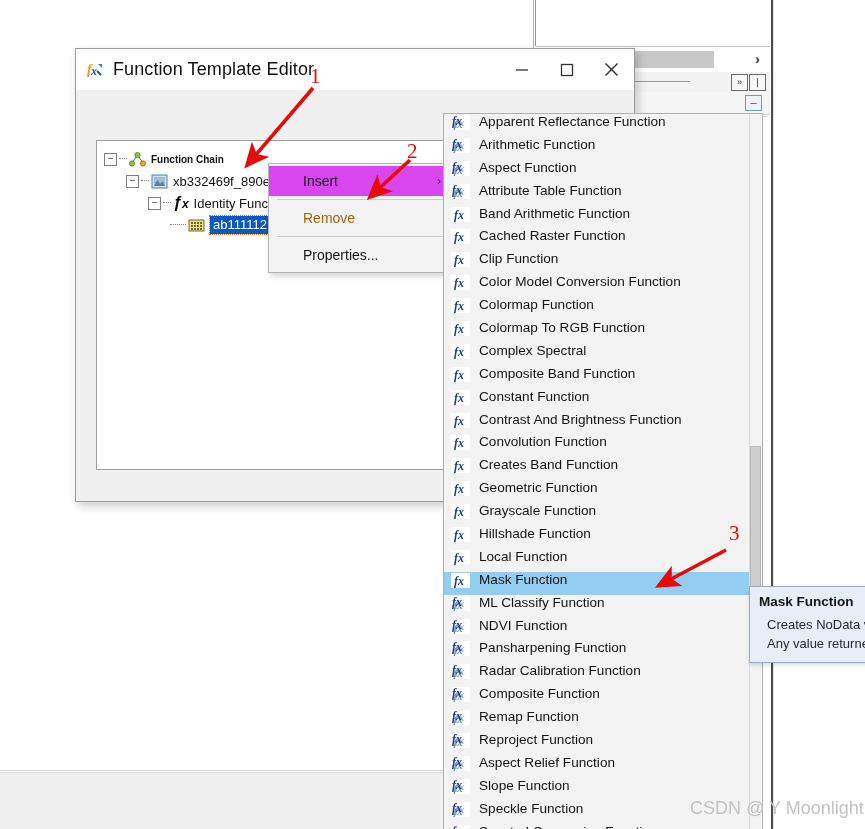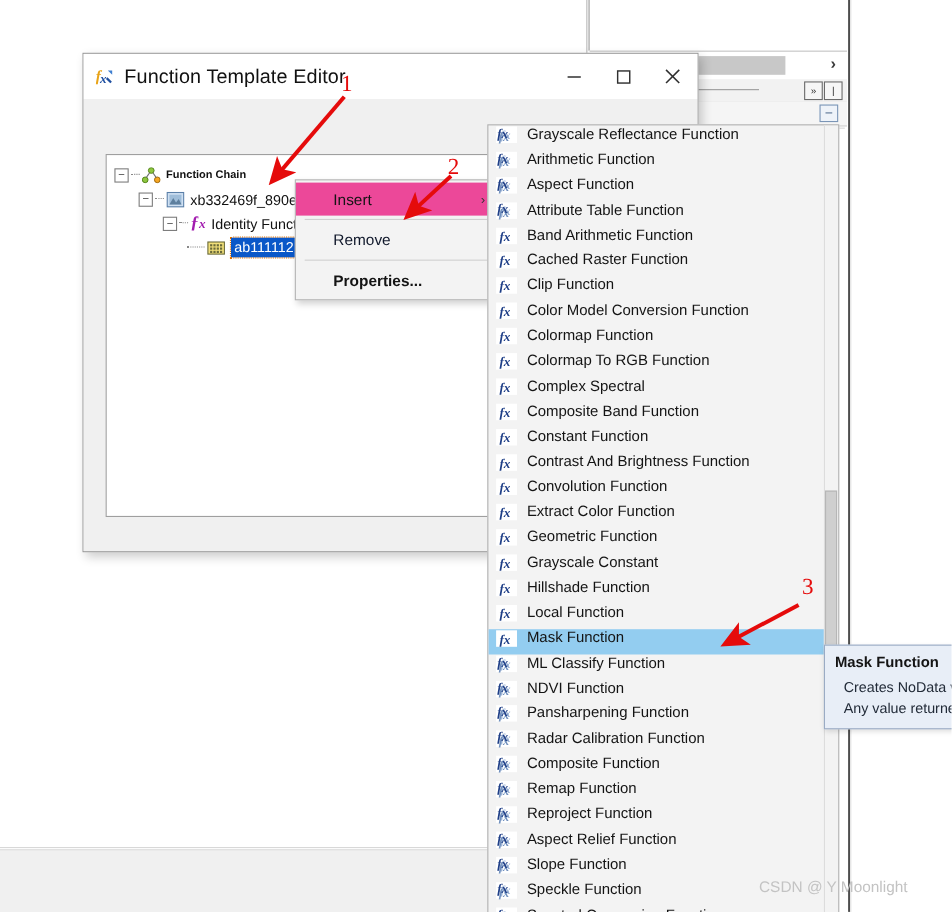--- a/index.html
+++ b/index.html
@@ -268,24 +268,24 @@
   .node-label { color: #111; }
   .node-label.bold { font-weight: bold; font-size: 10px; }
   .node-label.sel {
     background: #0a57c8;
     color: #ffffff;
     padding: 1px 3px 2px 3px;
     outline: 1px dotted #e07000;
     outline-offset: 0px;
   }
   .fx-inline {
-    font-family: Liberation Serif, serif;
+    font-family: Liberation Sans, sans-serif;
     font-style: italic;
     font-weight: bold;
-    color: #a21caf;
+    color: #000000;
     font-size: 16px;
     margin-right: 5px;
     flex: 0 0 auto;
   }
 
   
   #ctx-menu {
     position: absolute;
     left: 268px;
     top: 163px;
@@ -299,23 +299,23 @@
   .ctx-item {
     height: 30px;
     display: flex;
     align-items: center;
     padding-left: 34px;
     padding-right: 10px;
     font-size: 14px;
     color: #141414;
     position: relative;
   }
-  .ctx-item.hl { background: #ec4899; }
-  .ctx-item.bold { font-weight: bold; }
-  .ctx-item.disabled { color: #0f172a; }
+  .ctx-item.hl { background: #d946ef; }
+  .ctx-item.bold { font-weight: normal; }
+  .ctx-item.disabled { color: #a16207; }
   .ctx-sub-arrow {
     position: absolute;
     right: 10px;
     font-size: 12px;
     color: #333;
   }
   .ctx-sep {
     height: 1px;
     background: #cfcfcf;
     margin: 3px 8px 3px 8px;
@@ -413,21 +413,21 @@
     color: #e50b0b;
     font-size: 21px;
     font-family: "Liberation Serif", serif;
   }
 
   
   #watermark {
     position: absolute;
     left: 690px;
     top: 798px;
-    font-size: 14px;
+    font-size: 18px;
     color: #c3c3c3;
     z-index: 70;
     white-space: nowrap;
     font-family: "Liberation Sans", sans-serif;
   }
 </style>
 </head>
 <body>
 
 <div id="bg-root">
@@ -566,21 +566,21 @@
 
 <div id="fn-menu">
   <div class="fn-list" id="fn-list">
       <div class="fn-item">
         <svg class="fn-ico" viewBox="0 0 21 17">
           <rect x="1" y="1" width="19" height="15" fill="#ffffff"></rect>
           <text x="5" y="12" font-family="Liberation Serif, serif" font-style="italic" font-weight="bold" font-size="11" fill="#9fb6d8">fx</text>
           <text x="3.5" y="14" font-family="Liberation Serif, serif" font-style="italic" font-weight="bold" font-size="11" fill="#6f8fbd">fx</text>
           <text x="2" y="11" font-family="Liberation Serif, serif" font-style="italic" font-weight="bold" font-size="12" fill="#1f3f87">fx</text>
         </svg>
-        <span>Grayscale Reflectance Function</span>
+        <span>Apparent Reflectance Function</span>
       </div>
       <div class="fn-item">
         <svg class="fn-ico" viewBox="0 0 21 17">
           <rect x="1" y="1" width="19" height="15" fill="#ffffff"></rect>
           <text x="5" y="12" font-family="Liberation Serif, serif" font-style="italic" font-weight="bold" font-size="11" fill="#9fb6d8">fx</text>
           <text x="3.5" y="14" font-family="Liberation Serif, serif" font-style="italic" font-weight="bold" font-size="11" fill="#6f8fbd">fx</text>
           <text x="2" y="11" font-family="Liberation Serif, serif" font-style="italic" font-weight="bold" font-size="12" fill="#1f3f87">fx</text>
         </svg>
         <span>Arithmetic Function</span>
       </div>
@@ -677,35 +677,35 @@
           <rect x="1" y="1" width="19" height="15" fill="#ffffff"></rect>
           <text x="4" y="13" font-family="Liberation Serif, serif" font-style="italic" font-weight="bold" font-size="12" fill="#1f3f87">fx</text>
         </svg>
         <span>Convolution Function</span>
       </div>
       <div class="fn-item">
         <svg class="fn-ico" viewBox="0 0 21 17">
           <rect x="1" y="1" width="19" height="15" fill="#ffffff"></rect>
           <text x="4" y="13" font-family="Liberation Serif, serif" font-style="italic" font-weight="bold" font-size="12" fill="#1f3f87">fx</text>
         </svg>
-        <span>Extract Color Function</span>
+        <span>Creates Band Function</span>
       </div>
       <div class="fn-item">
         <svg class="fn-ico" viewBox="0 0 21 17">
           <rect x="1" y="1" width="19" height="15" fill="#ffffff"></rect>
           <text x="4" y="13" font-family="Liberation Serif, serif" font-style="italic" font-weight="bold" font-size="12" fill="#1f3f87">fx</text>
         </svg>
         <span>Geometric Function</span>
       </div>
       <div class="fn-item">
         <svg class="fn-ico" viewBox="0 0 21 17">
           <rect x="1" y="1" width="19" height="15" fill="#ffffff"></rect>
           <text x="4" y="13" font-family="Liberation Serif, serif" font-style="italic" font-weight="bold" font-size="12" fill="#1f3f87">fx</text>
         </svg>
-        <span>Grayscale Constant</span>
+        <span>Grayscale Function</span>
       </div>
       <div class="fn-item">
         <svg class="fn-ico" viewBox="0 0 21 17">
           <rect x="1" y="1" width="19" height="15" fill="#ffffff"></rect>
           <text x="4" y="13" font-family="Liberation Serif, serif" font-style="italic" font-weight="bold" font-size="12" fill="#1f3f87">fx</text>
         </svg>
         <span>Hillshade Function</span>
       </div>
       <div class="fn-item">
         <svg class="fn-ico" viewBox="0 0 21 17">

